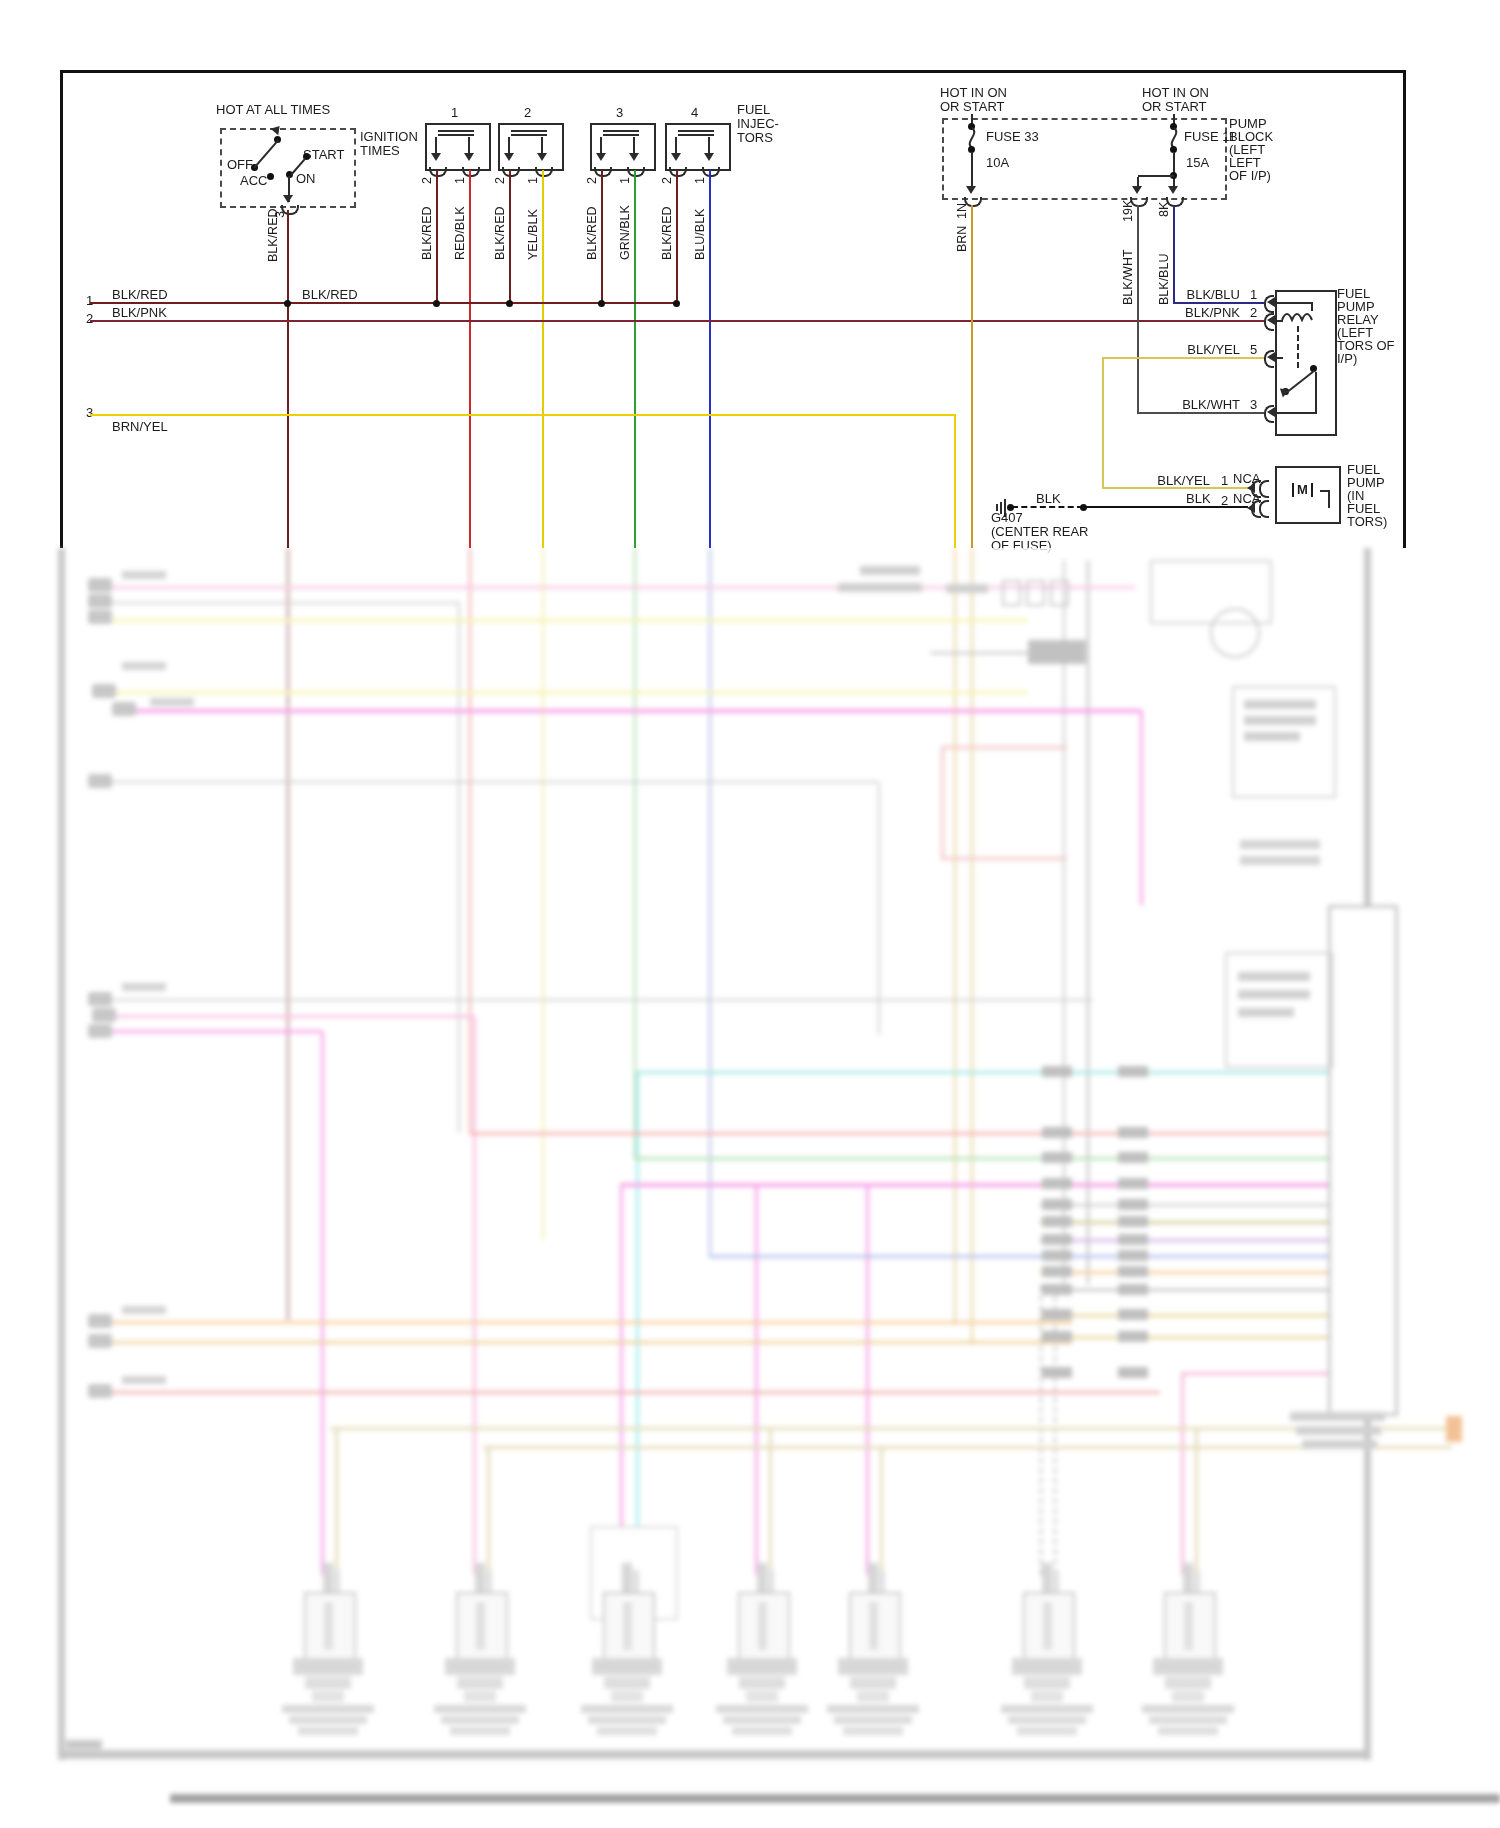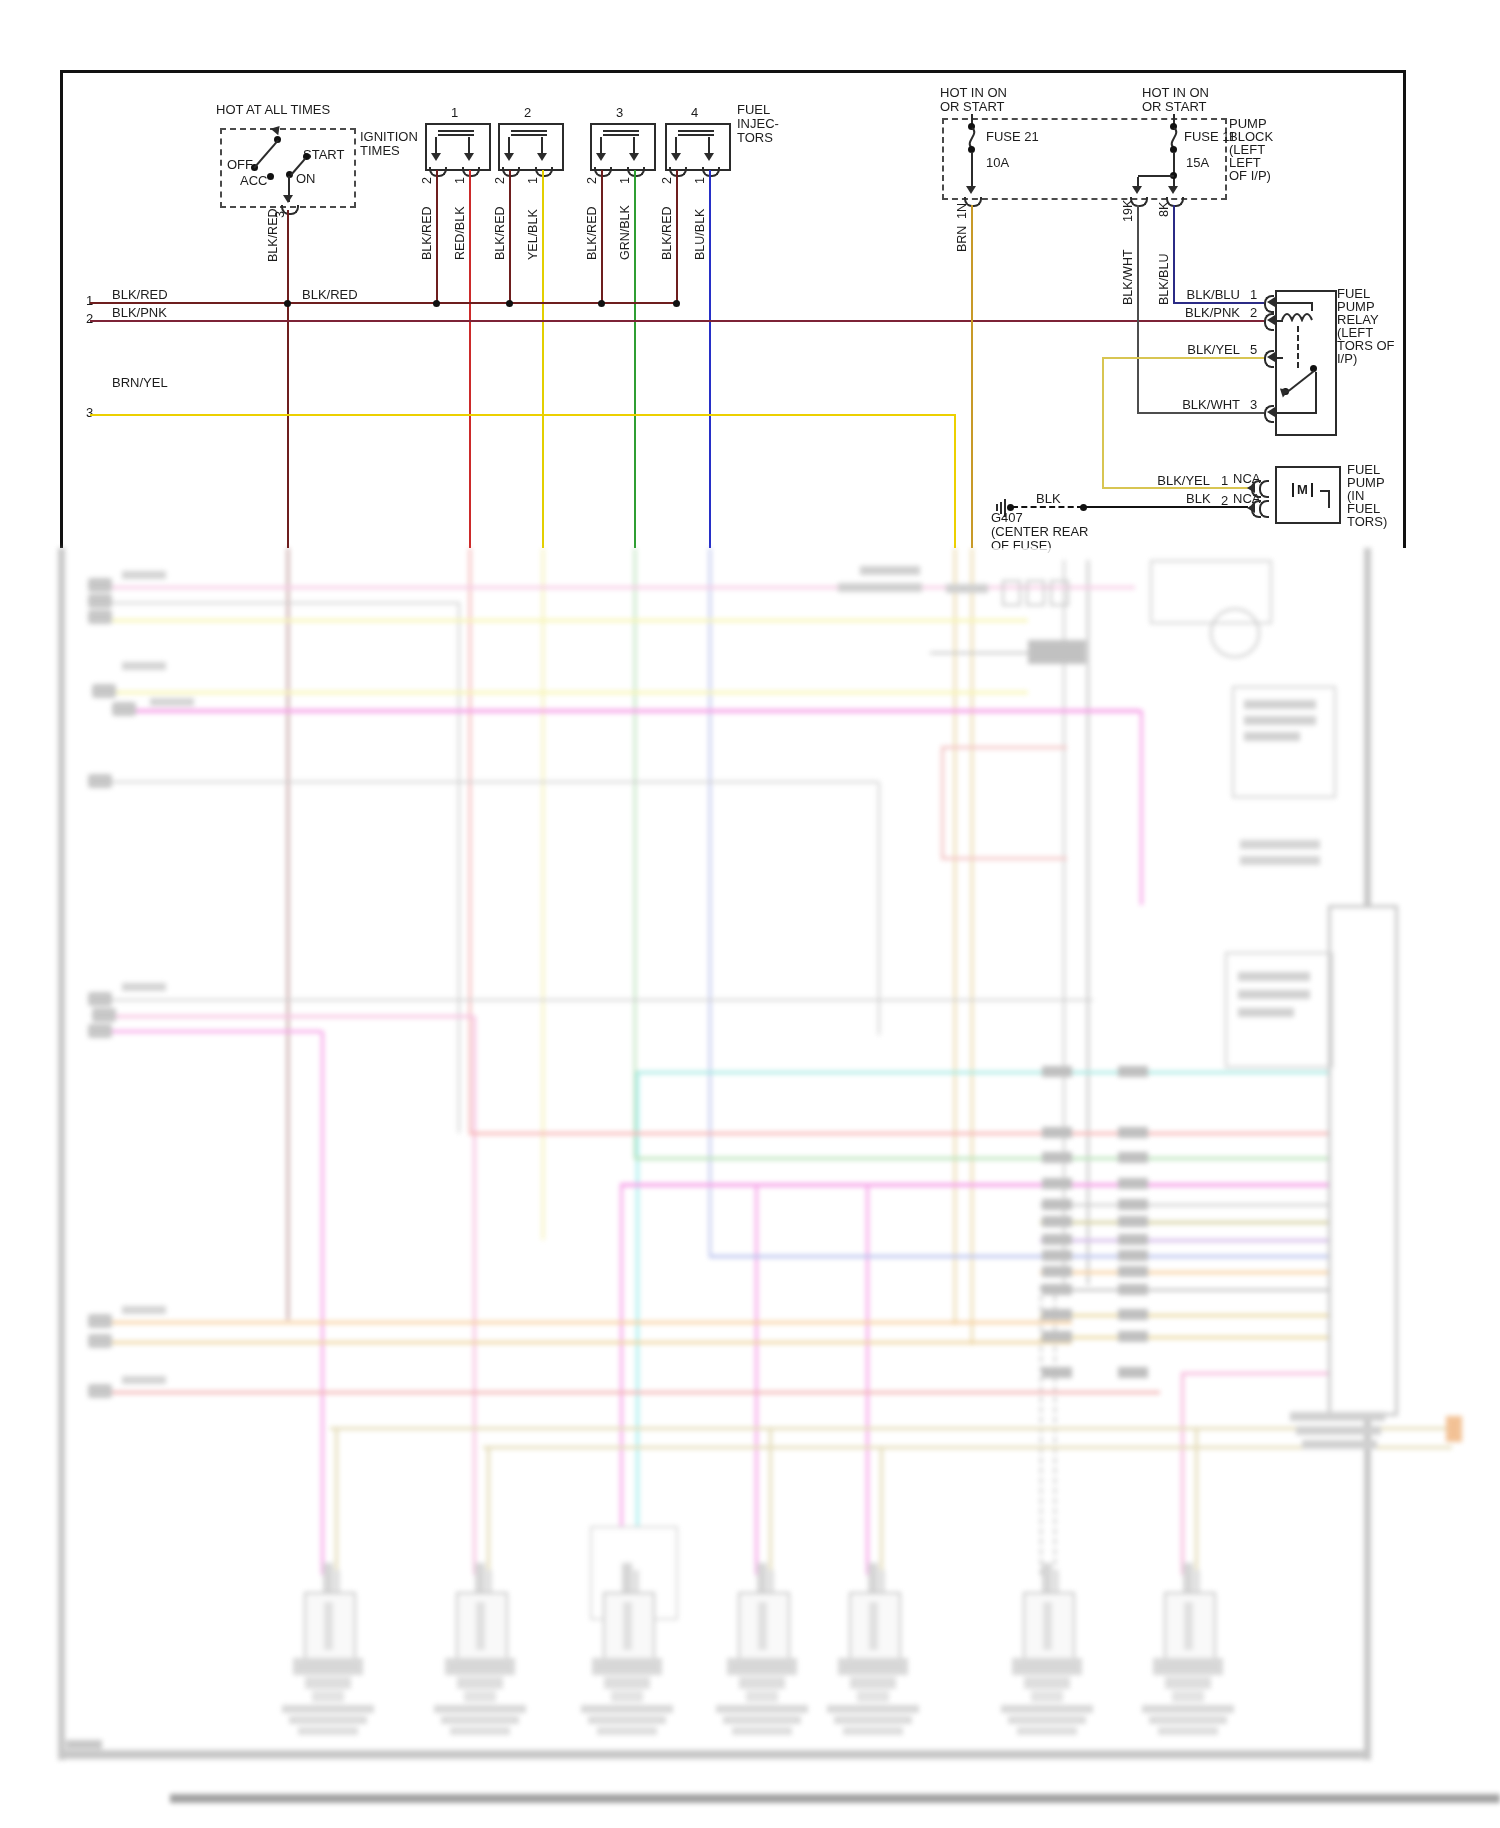--- a/index.html
+++ b/index.html
@@ -138,40 +138,40 @@
   <div class="dot" style="left:433px;top:300px"></div>
   <div class="dot" style="left:506px;top:300px"></div>
   <div class="dot" style="left:598px;top:300px"></div>
   <div class="dot" style="left:673px;top:300px"></div>
 
   <div class="t" style="left:86px;top:312px">2</div>
   <div class="t" style="left:112px;top:306px">BLK/PNK</div>
   <div class="w" style="left:90px;top:320px;width:1174px;height:2px;background:#7d2336"></div>
 
   <div class="t" style="left:86px;top:406px">3</div>
-  <div class="t" style="left:112px;top:376px">BRN/YEL</div>
+  <div class="t" style="left:112px;top:420px">BRN/YEL</div>
   <div class="w" style="left:90px;top:414px;width:865px;height:2px;background:#ecd000"></div>
   <div class="w" style="left:954px;top:414px;width:2px;height:134px;background:#ecd000"></div>
 
   <div class="t" style="left:940px;top:86px">HOT IN ON</div>
   <div class="t" style="left:940px;top:100px">OR START</div>
   <div class="t" style="left:1142px;top:86px">HOT IN ON</div>
   <div class="t" style="left:1142px;top:100px">OR START</div>
   <div class="dbox" style="left:942px;top:118px;width:281px;height:78px"></div>
 
   <div class="w" style="left:971px;top:114px;width:2px;height:12px"></div>
   <div class="dot" style="left:968px;top:123px"></div>
   <svg style="position:absolute;left:965px;top:127px" width="14" height="24">
       <path d="M7,1 C15,7 -1,15 7,21" stroke="#2b2b2b" stroke-width="2" fill="none"></path>
     </svg>
   <div class="dot" style="left:968px;top:146px"></div>
   <div class="w" style="left:971px;top:152px;width:2px;height:36px"></div>
   <div class="ad" style="left:966px;top:186px"></div>
   <div class="cupu" style="left:964px;top:197px"></div>
-  <div class="t" style="left:986px;top:130px">FUSE 21</div>
+  <div class="t" style="left:986px;top:130px">FUSE 33</div>
   <div class="t" style="left:986px;top:156px">10A</div>
 
   <div class="w" style="left:1173px;top:114px;width:2px;height:12px"></div>
   <div class="dot" style="left:1170px;top:123px"></div>
   <svg style="position:absolute;left:1167px;top:127px" width="14" height="24">
       <path d="M7,1 C15,7 -1,15 7,21" stroke="#2b2b2b" stroke-width="2" fill="none"></path>
     </svg>
   <div class="dot" style="left:1170px;top:146px"></div>
   <div class="w" style="left:1173px;top:152px;width:2px;height:37px"></div>
   <div class="dot" style="left:1170px;top:172px"></div>

